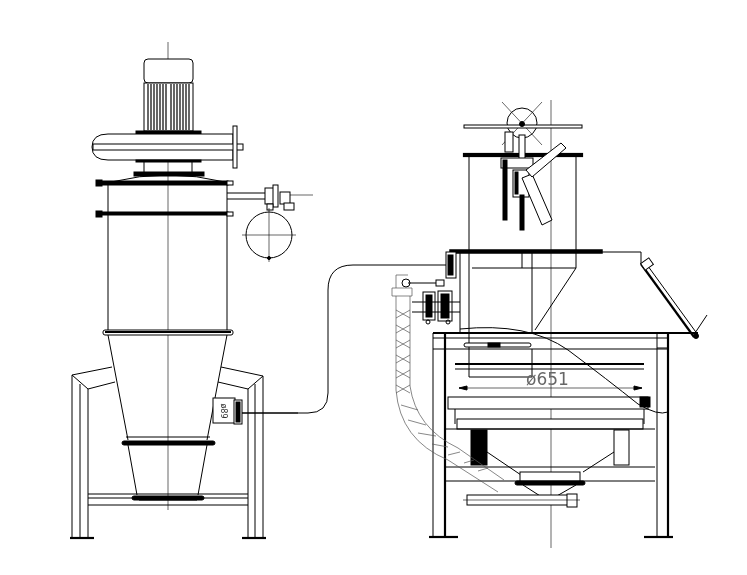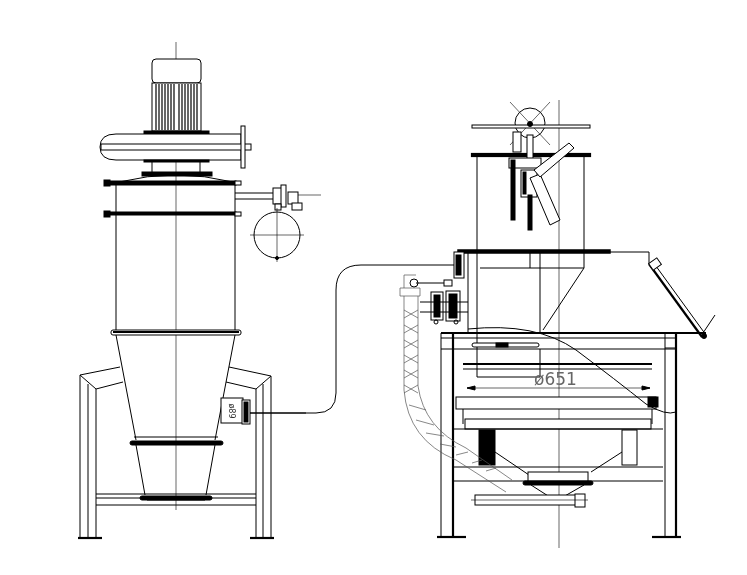--- a/index.html
+++ b/index.html
@@ -1,17 +1,17 @@
 <!DOCTYPE html>
 <html><head>
 <meta charset="utf-8">
 <style>
   html, body { margin:0; padding:0; background:#ffffff; }
   body { width:747px; height:575px; overflow:hidden; font-family:"DejaVu Sans", sans-serif; }
-  #drawing { position:absolute; left:16px; top:0; width:605px; height:575px; }
+  #drawing { position:absolute; left:8px; top:0; width:605px; height:575px; }
   svg { display:block; }
   .ln { stroke:#000; fill:none; stroke-width:1; }
   .thin { stroke:#000; fill:none; stroke-width:0.6; }
   .thick { stroke:#000; fill:none; stroke-width:2.2; }
   .heavy { stroke:#000; fill:none; stroke-width:3.5; }
   .fillw { fill:#fff; stroke:#000; stroke-width:1; }
   .fillb { fill:#000; stroke:#000; stroke-width:1; }
   .grey { stroke:#555; fill:none; stroke-width:0.7; }
   .dimtext { font-family:"DejaVu Sans", sans-serif; font-size:17px; fill:#666; }
   .smalltext { font-family:"DejaVu Sans", sans-serif; font-size:8px; fill:#333; }

